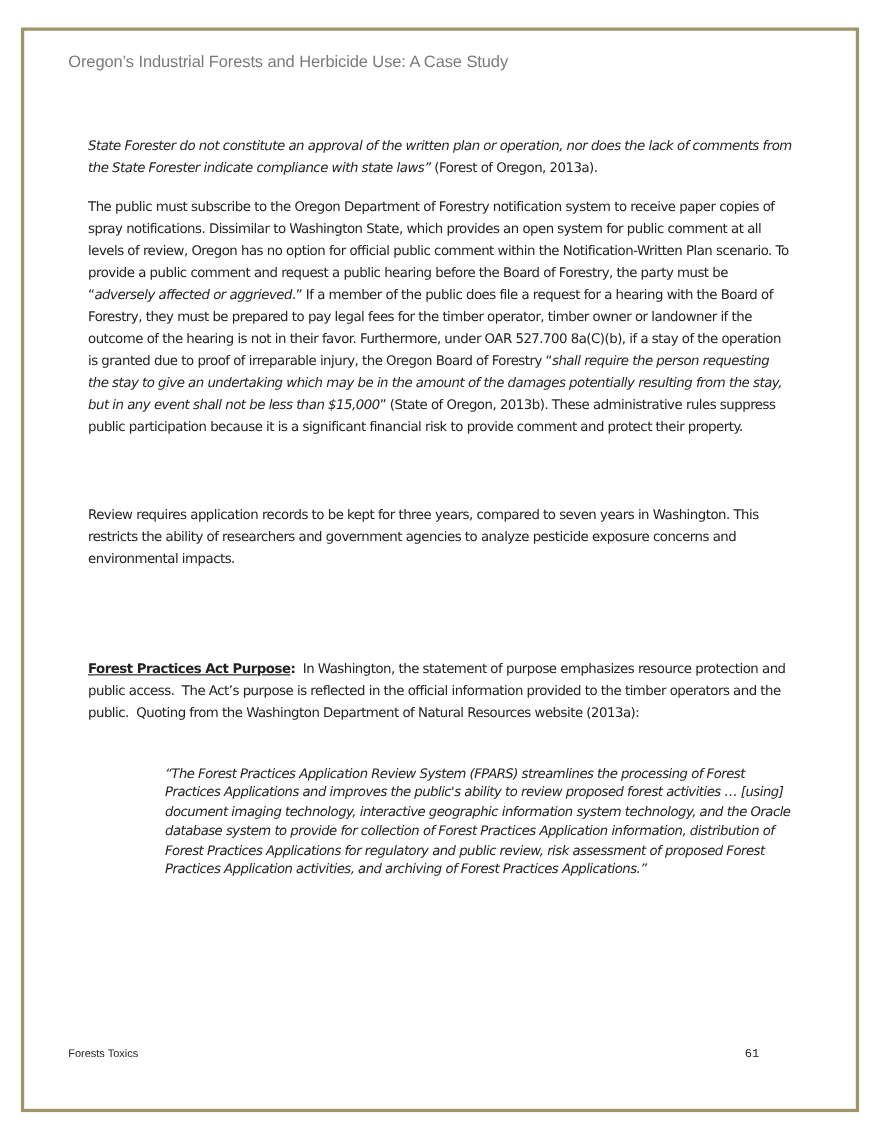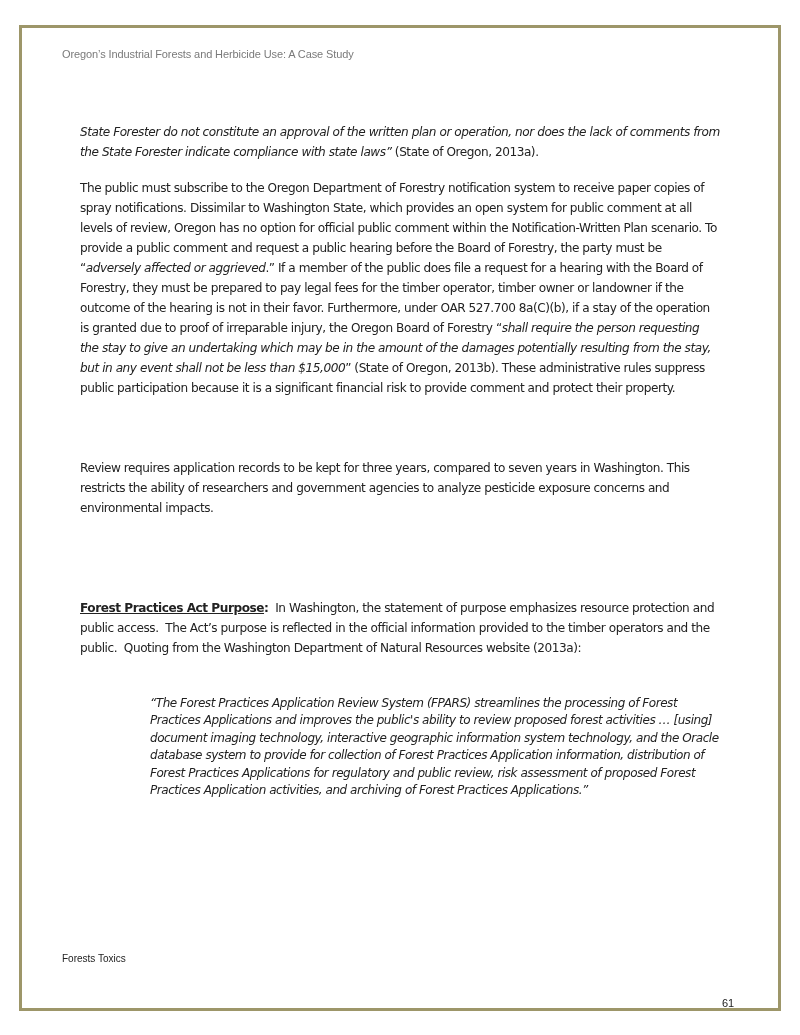--- a/index.html
+++ b/index.html
@@ -3,21 +3,21 @@
   <meta charset="utf-8">
   <style>
     html, body { margin: 0; padding: 0; background: #ffffff; }
     body { width: 800px; height: 1035px; position: relative; overflow: hidden; }
     .page-frame {
       position: absolute; left: 19px; top: 25px; width: 756px; height: 980px;
       border: 3px solid #9d9669; background: #ffffff;
     }
     .running-header {
       position: absolute; left: 62px; top: 48px;
-      font-family: "Liberation Sans", sans-serif; font-size: 11px; color: #7a7a7a;
+      font-family: "Liberation Sans", sans-serif; font-size: 15px; color: #7a7a7a;
       letter-spacing: -0.1px;
     }
     .body-text {
       position: absolute; left: 80px; width: 640px;
       font-family: "DejaVu Sans", sans-serif; font-size: 12.1px; line-height: 20px;
       color: #222222; letter-spacing: -0.45px;
     }
     .body-text p { margin: 0; }
     .p1 { top: 122px; }
     .p2 { top: 178px; }
@@ -28,33 +28,33 @@
       font-family: "DejaVu Sans", sans-serif; font-size: 12px; line-height: 17.4px;
       color: #222222; font-style: italic; letter-spacing: -0.45px;
     }
     .it { font-style: italic; }
     .heading-inline { font-weight: bold; text-decoration: underline; margin-top: 36px; }
     .footer-left {
       position: absolute; left: 62px; top: 953px;
       font-family: "Liberation Sans", sans-serif; font-size: 10px; color: #222222;
     }
     .footer-right {
-      position: absolute; left: 722px; top: 953px;
-      font-family: Liberation Sans, sans-serif; font-size: 11px; color: #222222; margin-top: 44px;
+      position: absolute; left: 677px; top: 953px;
+      font-family: Liberation Mono, monospace; font-size: 11px; color: #222222;
     }
   </style>
 </head>
 <body>
 
 <div class="page-frame"></div>
 
 <div class="running-header">Oregon’s Industrial Forests and Herbicide Use: A Case Study</div>
 
 <div class="body-text p1">
-  <p><span class="it">State Forester do not constitute an approval of the written plan or operation, nor does the lack of comments from the State Forester indicate compliance with state laws”</span><span> (State of Oregon, 2013a).</span></p>
+  <p><span class="it">State Forester do not constitute an approval of the written plan or operation, nor does the lack of comments from the State Forester indicate compliance with state laws”</span><span> (Forest of Oregon, 2013a).</span></p>
 </div>
 
 <div class="body-text p2">
   <p><span>The public must subscribe to the Oregon Department of Forestry notification system to receive paper copies of spray notifications. Dissimilar to Washington State, which provides an open system for public comment at all levels of review, Oregon has no option for official public comment within the Notification-Written Plan scenario. To provide a public comment and request a public hearing before the Board of Forestry, the party must be “</span><span class="it">adversely affected or aggrieved</span><span>.”  If a member of the public does file a request for a hearing with the Board of Forestry, they must be prepared to pay legal fees for the timber operator, timber owner or landowner if the outcome of the hearing is not in their favor. Furthermore, under OAR 527.700 8a(C)(b), if a stay of the operation is granted due to proof of irreparable injury, the Oregon Board of Forestry “</span><span class="it">shall require the person requesting the stay to give an undertaking which may be in the amount of the damages potentially resulting from the stay, but in any event shall not be less than $15,000</span><span>” (State of Oregon, 2013b). These administrative rules suppress public participation because it is a significant financial risk to provide comment and protect their property.</span></p>
 </div>
 
 <div class="body-text p3">
   <p>Review requires application records to be kept for three years, compared to seven years in Washington. This restricts the ability of researchers and government agencies to analyze pesticide exposure concerns and environmental impacts.</p>
 </div>
 

